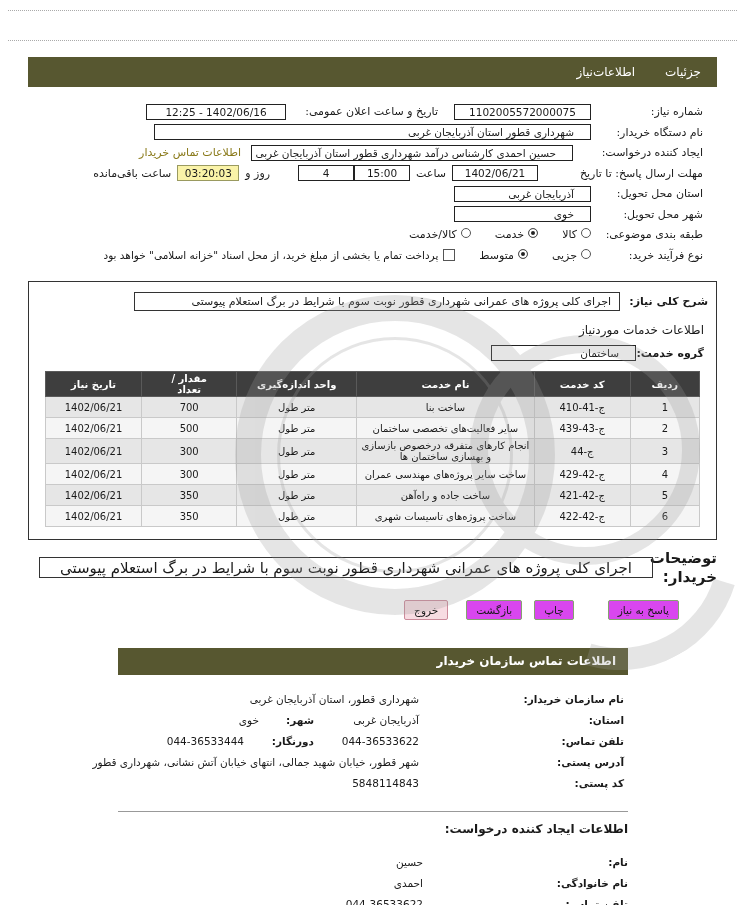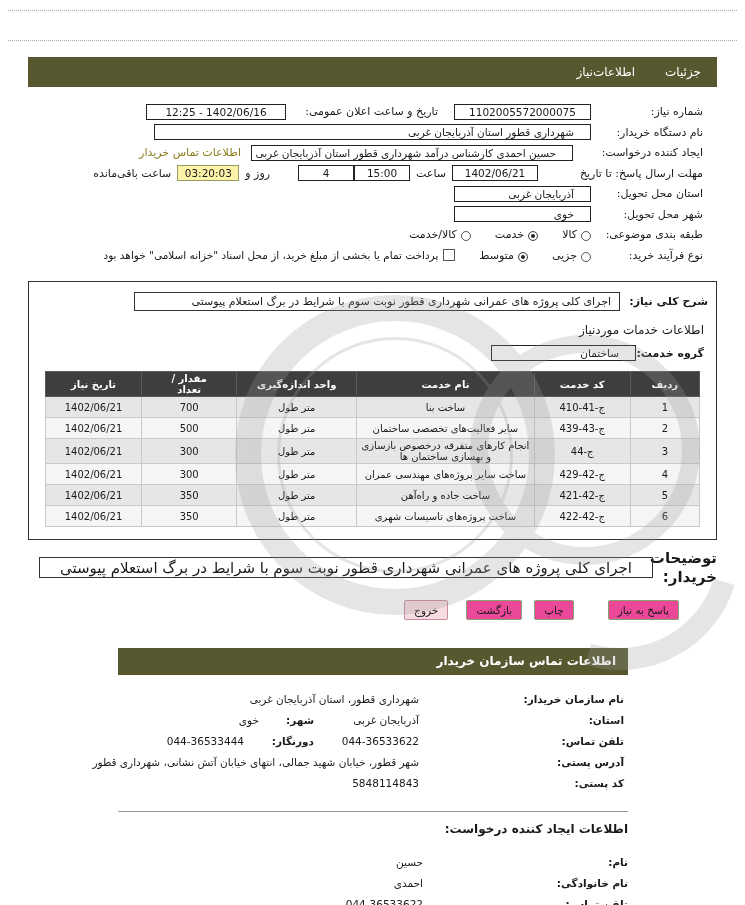--- a/index.html
+++ b/index.html
@@ -22,21 +22,21 @@
   .inp{border:1px solid #222222;height:16px;box-sizing:border-box;display:flex;align-items:center;
        padding:0 16px;background:#ffffff;font-size:10.5px;flex:0 0 auto;}
   .iw137{width:137px}.iw140{width:140px}.iw437{width:437px}.iw322{width:322px}
   .iw86{width:86px}.iw56{width:56px}.iw62{width:62px}.iw145{width:145px}
   .num{direction:ltr;justify-content:center;}
   .gapL16{margin-left:16px}.gapL10{margin-left:10px}.gapL22{margin-left:22px}
   .mid{margin:0 6px;}
   .cd{background:#faf3a8;border-color:#9a9a60;}
   .link{color:#8a7a1a;cursor:pointer;}
   .rgroup{display:flex;align-items:center;}
-  .ropt{display:flex;align-items:flex-end;margin-left:24px;}
+  .ropt{display:flex;align-items:flex-start;margin-left:24px;}
   .radio{width:10px;height:10px;border:1px solid #555555;border-radius:50%;margin-left:4px;background:#ffffff;display:inline-block;box-sizing:border-box;}
   .radio.sel{background:#222222;box-shadow:inset 0 0 0 2px #ffffff;}
   .chk{width:10px;height:10px;border:1px solid #555555;background:#ffffff;margin-left:5px;display:inline-block;}
   .chktext{font-size:10.5px;}
 
   
   .outer{border:1px solid #333333;margin-top:2px;padding:10px 8px 12px;direction:rtl;font-size:11px;}
   .desc-row{display:flex;align-items:center;}
   .desc-label{font-weight:bold;width:88px;}
   .desc-box{border:1px solid #333333;width:486px;height:19px;display:flex;align-items:center;padding:0 8px;box-sizing:border-box;}
@@ -51,21 +51,21 @@
   .col0{width:34px}.col1{width:84px}.col2{width:246px}.col3{width:108px}.col4{width:84px}.col5{width:88px}
   .num-cell{direction:ltr;}
 
   
   .notes-row{display:flex;direction:rtl;align-items:center;margin-top:9px;font-size:15px;}
   .notes-label{width:64px;font-weight:bold;line-height:1.25;}
   .notes-box{border:1px solid #333333;width:614px;height:21px;display:flex;align-items:center;justify-content:center;box-sizing:border-box;}
 
   
   .actions{display:flex;direction:rtl;align-items:center;margin-top:13px;padding-right:38px;font-size:10.5px;}
-  .btn{height:18px;display:flex;align-items:center;padding:0 9px;border:1px solid #85a36f;background:#ec4899;
+  .btn{height:18px;display:flex;align-items:center;padding:0 9px;border:1px solid #85a36f;background:#d946ef;
        border-radius:2px;cursor:pointer;white-space:nowrap;}
   .btn-respond{margin-left:34px}.btn-docs{margin-left:34px}.btn-print{margin-left:12px}.btn-back{margin-left:18px}
   .btn.exit{background:#f7dce2;border-color:#cc8b9b;}
 
   
   .contact{width:510px;margin:28px 89px 0 auto;direction:rtl;font-size:10.5px;}
   .cbar{background:#575730;color:#ffffff;height:27px;display:flex;align-items:center;padding:0 12px;
         font-weight:bold;font-size:12px;box-sizing:border-box;}
   .cfields{padding:14px 4px 0;}
   .crow{display:flex;align-items:center;min-height:21px;white-space:nowrap;}

